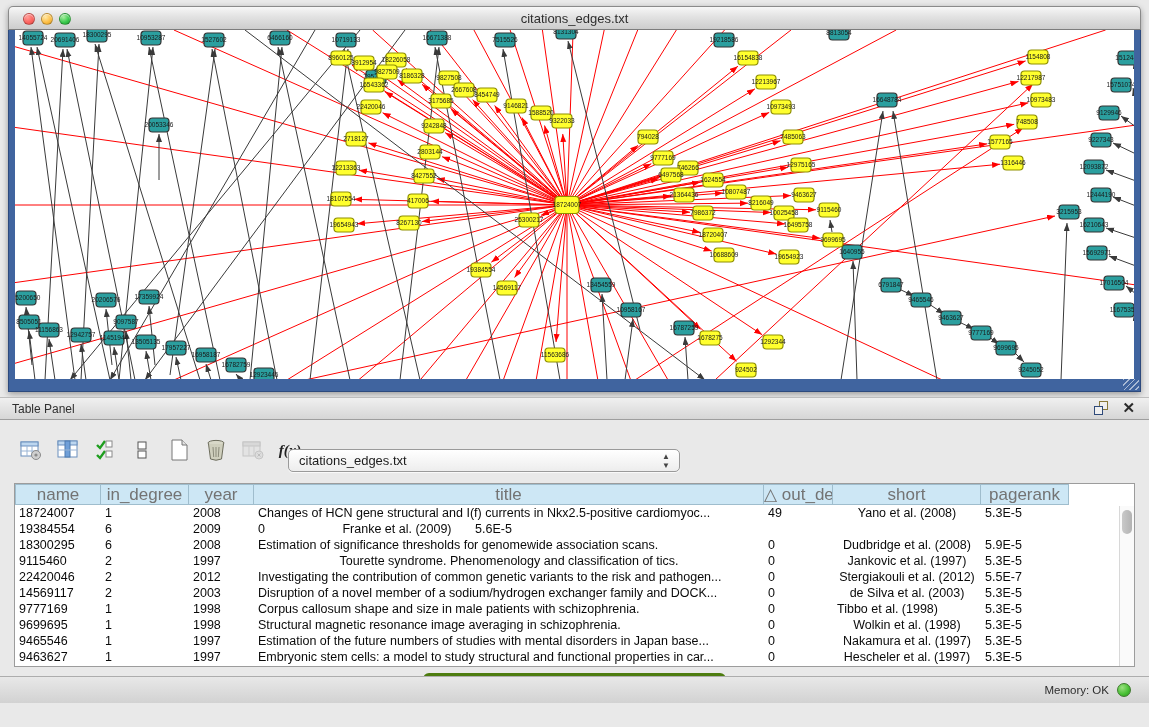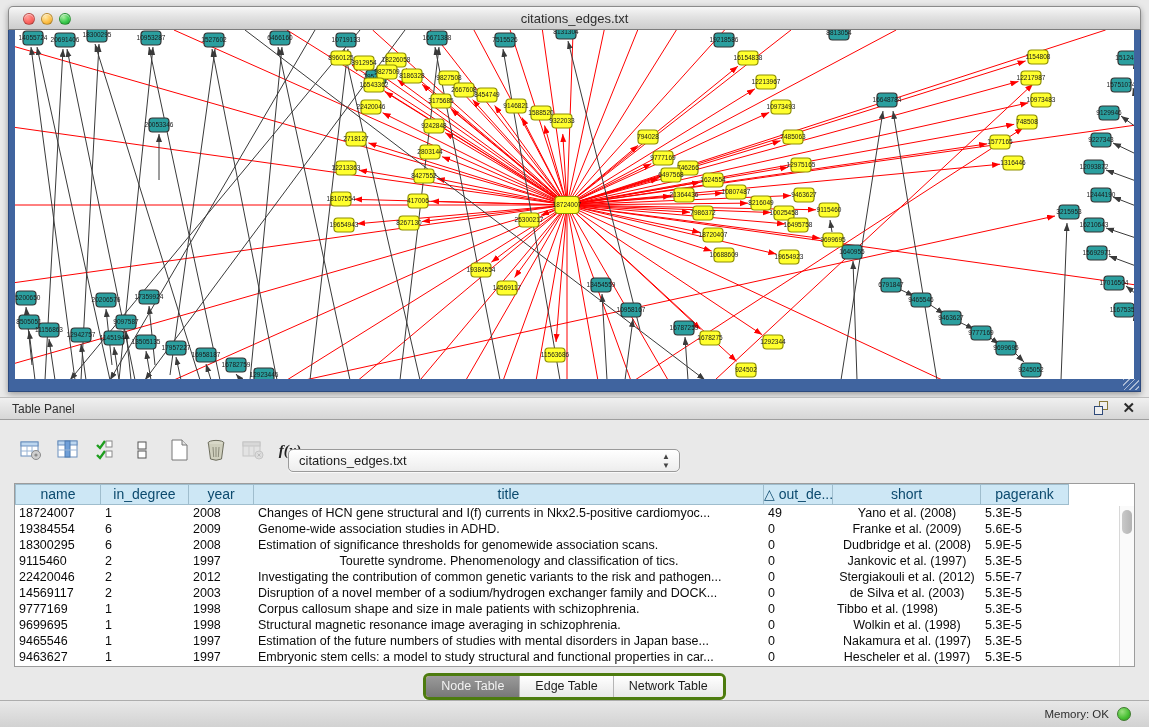--- a/index.html
+++ b/index.html
@@ -38,40 +38,40 @@
   .tb-icon { width:26px; height:26px; display:flex; align-items:center; justify-content:center; }
   .fx { font-family:"Liberation Serif",serif; font-style:italic; font-weight:bold; font-size:15px; color:#222; }
   .combo { position:absolute; left:288px; top:52px; width:392px; height:23px; border:1px solid #9a9a9a; border-radius:5px;
            background:linear-gradient(#ffffff,#ededed); box-shadow:0 1px 1px rgba(255,255,255,.8); font-size:13px; color:#1c1c1c; }
   .combo-text { position:absolute; left:10px; top:3px; }
   .combo-arrows { position:absolute; right:9px; top:2px; font-size:8px; color:#444; line-height:9px; text-align:center; }
 
   .dtable { position:absolute; left:14px; top:86px; width:1121px; height:184px; background:#ffffff;
             border:1px solid #9c9c9c; overflow:hidden; }
   .dt-header { display:flex; height:21px; }
-  .dt-hcell { background:#cde7f5; border:1px solid #9fbdcd; border-left:none; font-size:14px; color:#0c4a6e;
+  .dt-hcell { background:#cde7f5; border:1px solid #9fbdcd; border-left:none; font-size:17px; color:#737373;
               text-align:center; line-height:19px; overflow:hidden; white-space:nowrap; flex:none; }
   .dt-hcell:first-child { border-left:1px solid #9fbdcd; }
   .dt-hfill { flex:1; background:#ffffff; border:none; }
   .dt-row { display:flex; height:16px; }
   .dt-cell { font-size:12.5px; color:#0a0a0a; line-height:16px; padding:0 4px; overflow:hidden; white-space:nowrap; flex:none; }
   .scrollbar { position:absolute; right:0; top:22px; bottom:0; width:15px; background:#fafafa; border-left:1px solid #d8d8d8; }
   .scroll-thumb { position:absolute; left:2px; top:4px; width:10px; height:24px; border-radius:5px;
                   background:linear-gradient(90deg,#c9c9c9,#b3b3b3); }
 
   .tabs { position:absolute; left:0; right:0; top:276px; display:flex; justify-content:center; }
   .seg { display:flex; border:3px solid #4d7c0f; border-radius:6px; overflow:hidden; background:#fde047;
          box-shadow:0 1px 0 rgba(255,255,255,.7); }
   .seg-btn { font-size:12.5px; padding:3px 15px 4px; color:#1d1d1d; background:linear-gradient(#ffffff,#e8e8e8);
              border-left:1px solid #b5b5b5; cursor:default; }
   .seg-btn:first-child { border-left:none; }
   .seg-btn.selected { background:linear-gradient(#9a9a9a,#787878); color:#f2f2f2; }
 
   
-  .status-bar { position:absolute; left:0; top:700px; width:1149px; height:27px;
+  .status-bar { position:absolute; left:0; top:676px; width:1149px; height:27px;
                 background:linear-gradient(#e8e8e8,#d2d2d2); border-top:1px solid #adadad; }
   .memory { position:absolute; right:40px; top:7px; font-size:11.5px; color:#2e2e2e; }
   .mem-dot { position:absolute; right:18px; top:6px; width:14px; height:14px; border-radius:50%;
              border:1px solid #3d7a2c; background:radial-gradient(circle at 35% 30%, #9ae07f, #46bf32 60%, #2f9322); }
 </style>
 </head>
 <body>
 
 <div class="net-window">
   <div class="net-titlebar">
@@ -779,21 +779,20 @@
           <div class="dt-cell" style="width: 65px; text-align: left;">2008</div>
           <div class="dt-cell" style="width: 510px; text-align: left;">Changes of HCN gene structural and I(f) currents in Nkx2.5-positive cardiomyoc...</div>
           <div class="dt-cell" style="width: 69px; text-align: left;">49</div>
           <div class="dt-cell" style="width: 148px; text-align: center;">Yano et al. (2008)</div>
           <div class="dt-cell" style="width: 88px; text-align: left;">5.3E-5</div>
         </div>
         <div class="dt-row">
           <div class="dt-cell" style="width: 86px; text-align: left;">19384554</div>
           <div class="dt-cell" style="width: 88px; text-align: left;">6</div>
           <div class="dt-cell" style="width: 65px; text-align: left;">2009</div>
-          <div class="dt-cell" style="width: 510px; text-align: left;">Genome-wide association studies in ADHD.</div>
           <div class="dt-cell" style="width: 69px; text-align: left;">0</div>
           <div class="dt-cell" style="width: 148px; text-align: center;">Franke et al. (2009)</div>
           <div class="dt-cell" style="width: 88px; text-align: left;">5.6E-5</div>
         </div>
         <div class="dt-row">
           <div class="dt-cell" style="width: 86px; text-align: left;">18300295</div>
           <div class="dt-cell" style="width: 88px; text-align: left;">6</div>
           <div class="dt-cell" style="width: 65px; text-align: left;">2008</div>
           <div class="dt-cell" style="width: 510px; text-align: left;">Estimation of significance thresholds for genomewide association scans.</div>
           <div class="dt-cell" style="width: 69px; text-align: left;">0</div>

